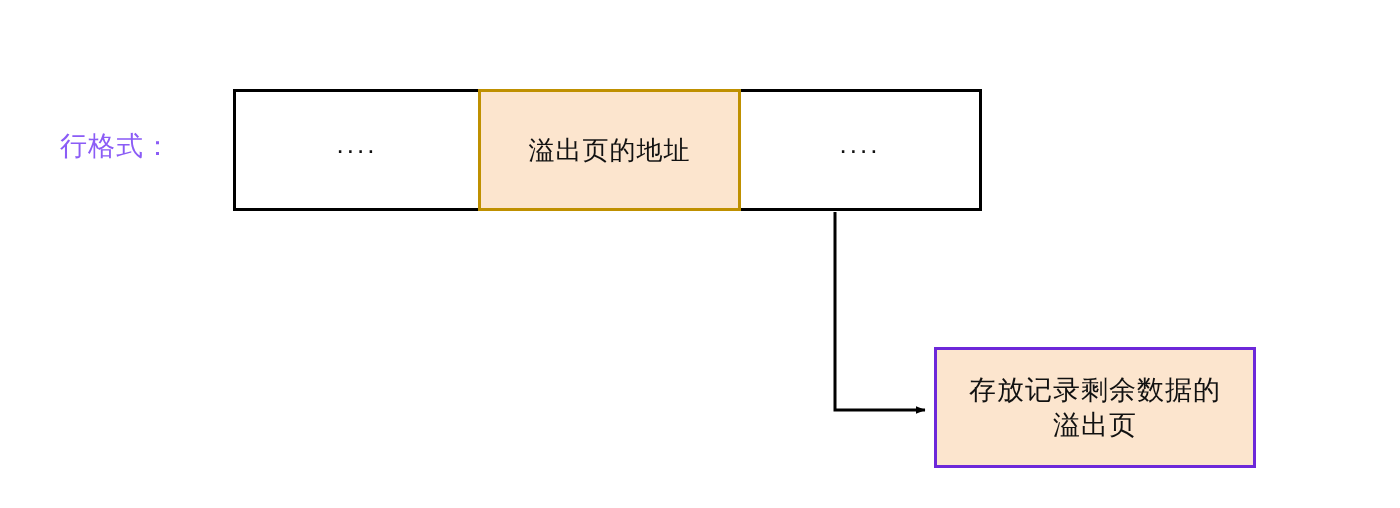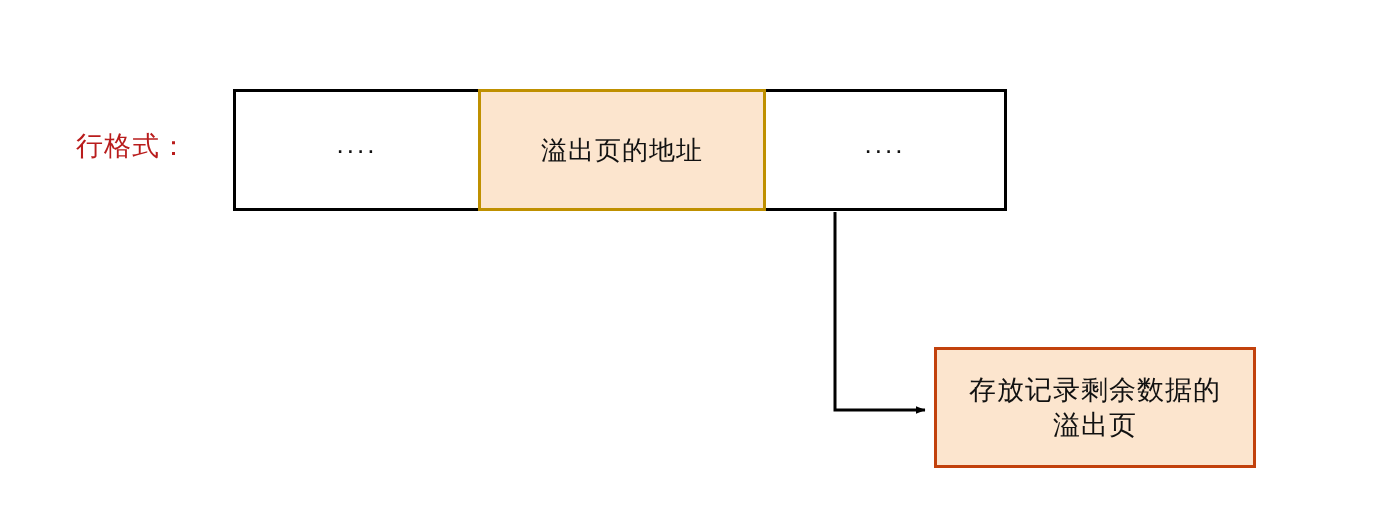--- a/index.html
+++ b/index.html
@@ -12,24 +12,24 @@
   }
   #canvas {
     position: relative;
     width: 1400px;
     height: 508px;
     background: #ffffff;
     overflow: hidden;
   }
   .row-label {
     position: absolute;
-    left: 76px;
+    left: 60px;
     top: 128px;
     font-size: 27px;
-    color: #b91c1c;
+    color: #8b5cf6;
     letter-spacing: 1px;
     white-space: nowrap;
   }
   .row-strip {
     position: absolute;
     left: 233px;
     top: 89px;
     height: 122px;
     display: flex;
     align-items: stretch;
@@ -55,40 +55,40 @@
   .cell-plain.last {
     width: 241px;
     border-left-width: 0;
   }
   .cell-blue {
     width: 238px;
     background: #dce6f8;
     border: 3px solid #8496b0;
   }
   .cell-orange {
-    width: 288px;
+    width: 263px;
     background: #fce5ce;
     border: 3px solid #bf9000;
   }
   .dots {
     letter-spacing: 3px;
     font-size: 26px;
     line-height: 1;
     position: relative;
     top: -6px;
   }
   .overflow-box {
     position: absolute;
     left: 934px;
     top: 347px;
     width: 322px;
     height: 121px;
     box-sizing: border-box;
     background: #fce5ce;
-    border: 3px solid #c2410c;
+    border: 3px solid #6d28d9;
     display: flex;
     align-items: center;
     justify-content: center;
     text-align: center;
     font-size: 27px;
     line-height: 1.28;
     color: #111111;
     letter-spacing: 1px;
     padding: 0 10px;
   }

